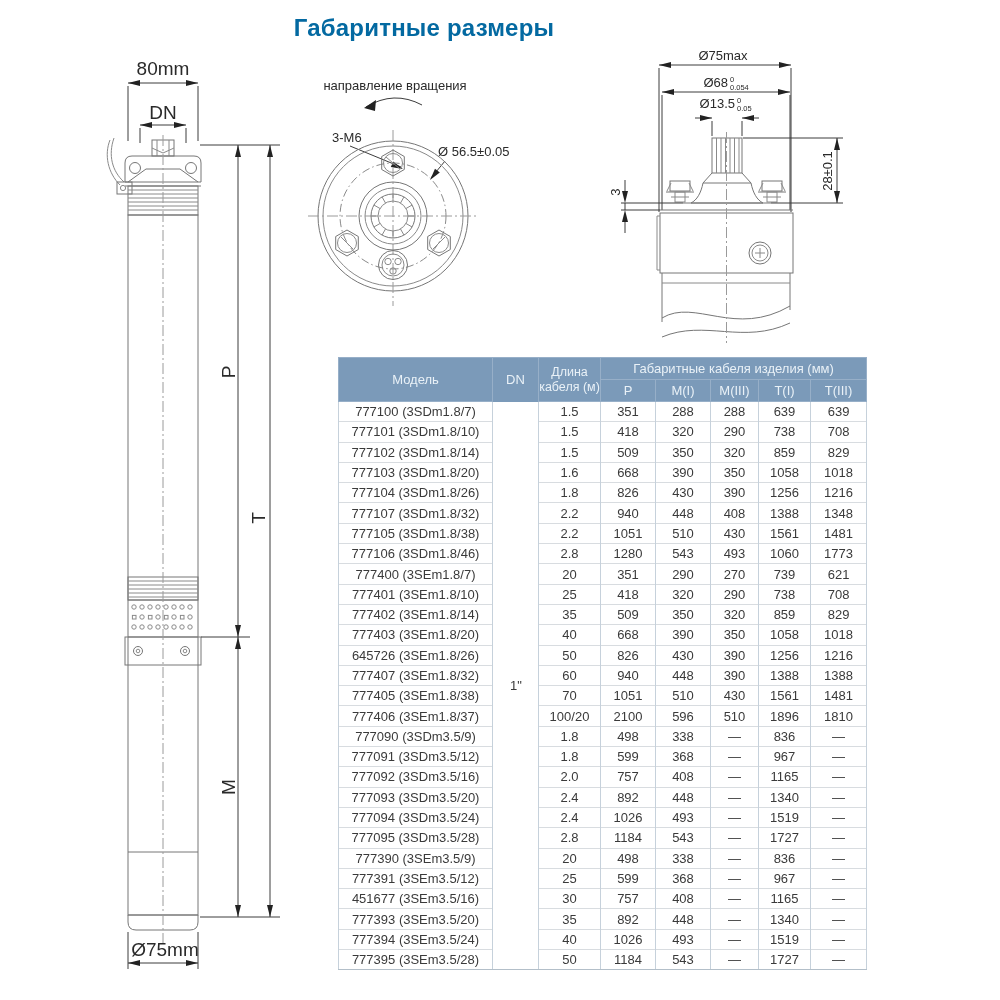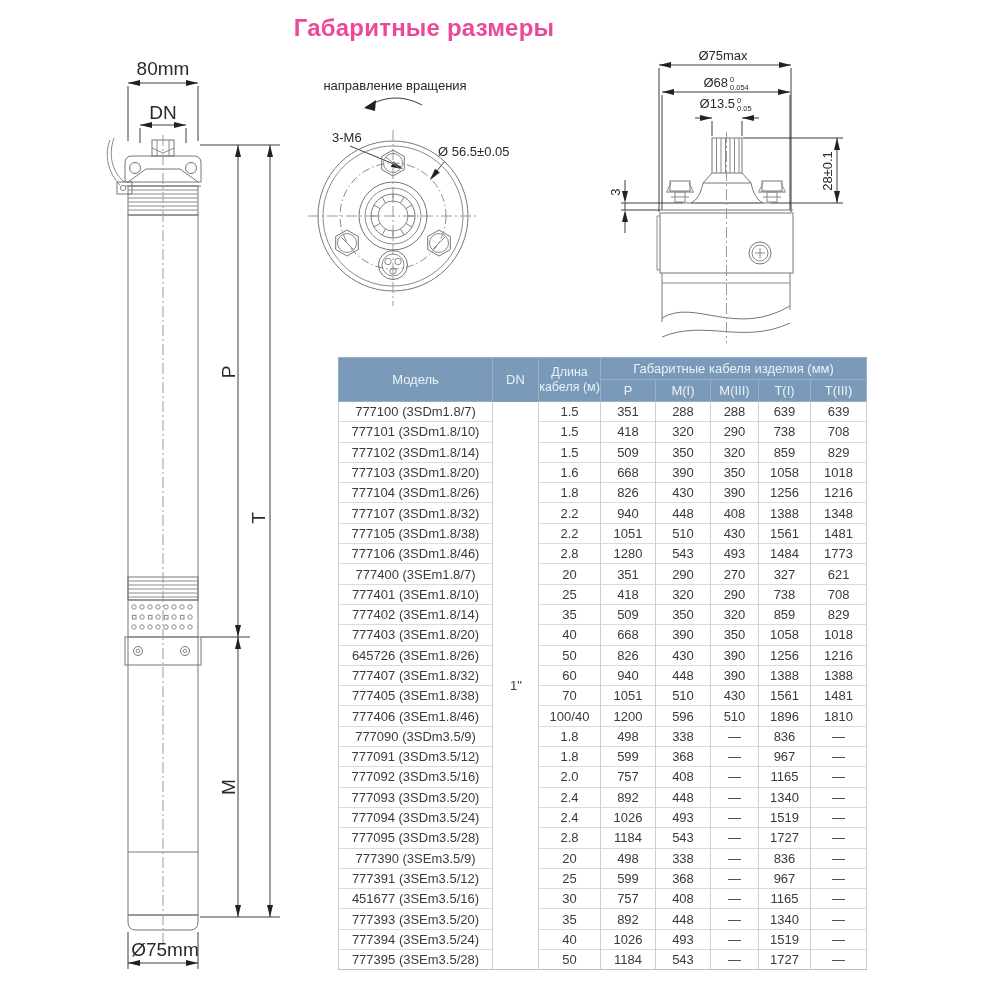--- a/index.html
+++ b/index.html
@@ -3,21 +3,21 @@
 <meta charset="utf-8">
 <style>
   html,body{margin:0;padding:0;}
   body{
     width:1000px;height:1000px;position:relative;background:#fff;
     font-family:"Liberation Sans", sans-serif;color:#333;overflow:hidden;
   }
   svg{overflow:visible;display:block;}
   .page-title{
     position:absolute;left:0;top:14px;width:848px;text-align:center;
-    font-size:24px;font-weight:600;color:#ec4899;letter-spacing:.2px;
+    font-size:24px;font-weight:600;color:#0369a1;letter-spacing:.2px;
   }
   .svg-abs{position:absolute;}
   #pump-side{left:100px;top:55px;}
   #top-view{left:290px;top:60px;}
   #shaft-detail{left:595px;top:40px;}
 
   .table-wrap{position:absolute;left:338px;top:357px;width:528px;}
   table.dim-table{
     border-collapse:collapse;table-layout:fixed;width:528px;
     font-size:13px;line-height:1;border-radius:9px;
@@ -467,32 +467,32 @@
           <td>1481</td>
         </tr>
 
         <tr>
           <td class="c-model">777106 (3SDm1.8/46)</td>
           <td class="c-dn"></td>
           <td>2.8</td>
           <td>1280</td>
           <td>543</td>
           <td>493</td>
-          <td>1484</td>
+          <td>1060</td>
           <td>1773</td>
         </tr>
 
         <tr>
           <td class="c-model">777400 (3SEm1.8/7)</td>
           <td class="c-dn"></td>
           <td>20</td>
           <td>351</td>
           <td>290</td>
           <td>270</td>
-          <td>327</td>
+          <td>739</td>
           <td>621</td>
         </tr>
 
         <tr>
           <td class="c-model">777401 (3SEm1.8/10)</td>
           <td class="c-dn"></td>
           <td>25</td>
           <td>418</td>
           <td>320</td>
           <td>290</td>
@@ -549,24 +549,24 @@
           <td class="c-dn"></td>
           <td>70</td>
           <td>1051</td>
           <td>510</td>
           <td>430</td>
           <td>1561</td>
           <td>1481</td>
         </tr>
 
         <tr>
-          <td class="c-model">777406 (3SEm1.8/46)</td>
-          <td class="c-dn"></td>
-          <td>100/40</td>
-          <td>1200</td>
+          <td class="c-model">777406 (3SEm1.8/37)</td>
+          <td class="c-dn"></td>
+          <td>100/20</td>
+          <td>2100</td>
           <td>596</td>
           <td>510</td>
           <td>1896</td>
           <td>1810</td>
         </tr>
 
         <tr>
           <td class="c-model">777090 (3SDm3.5/9)</td>
           <td class="c-dn"></td>
           <td>1.8</td>

